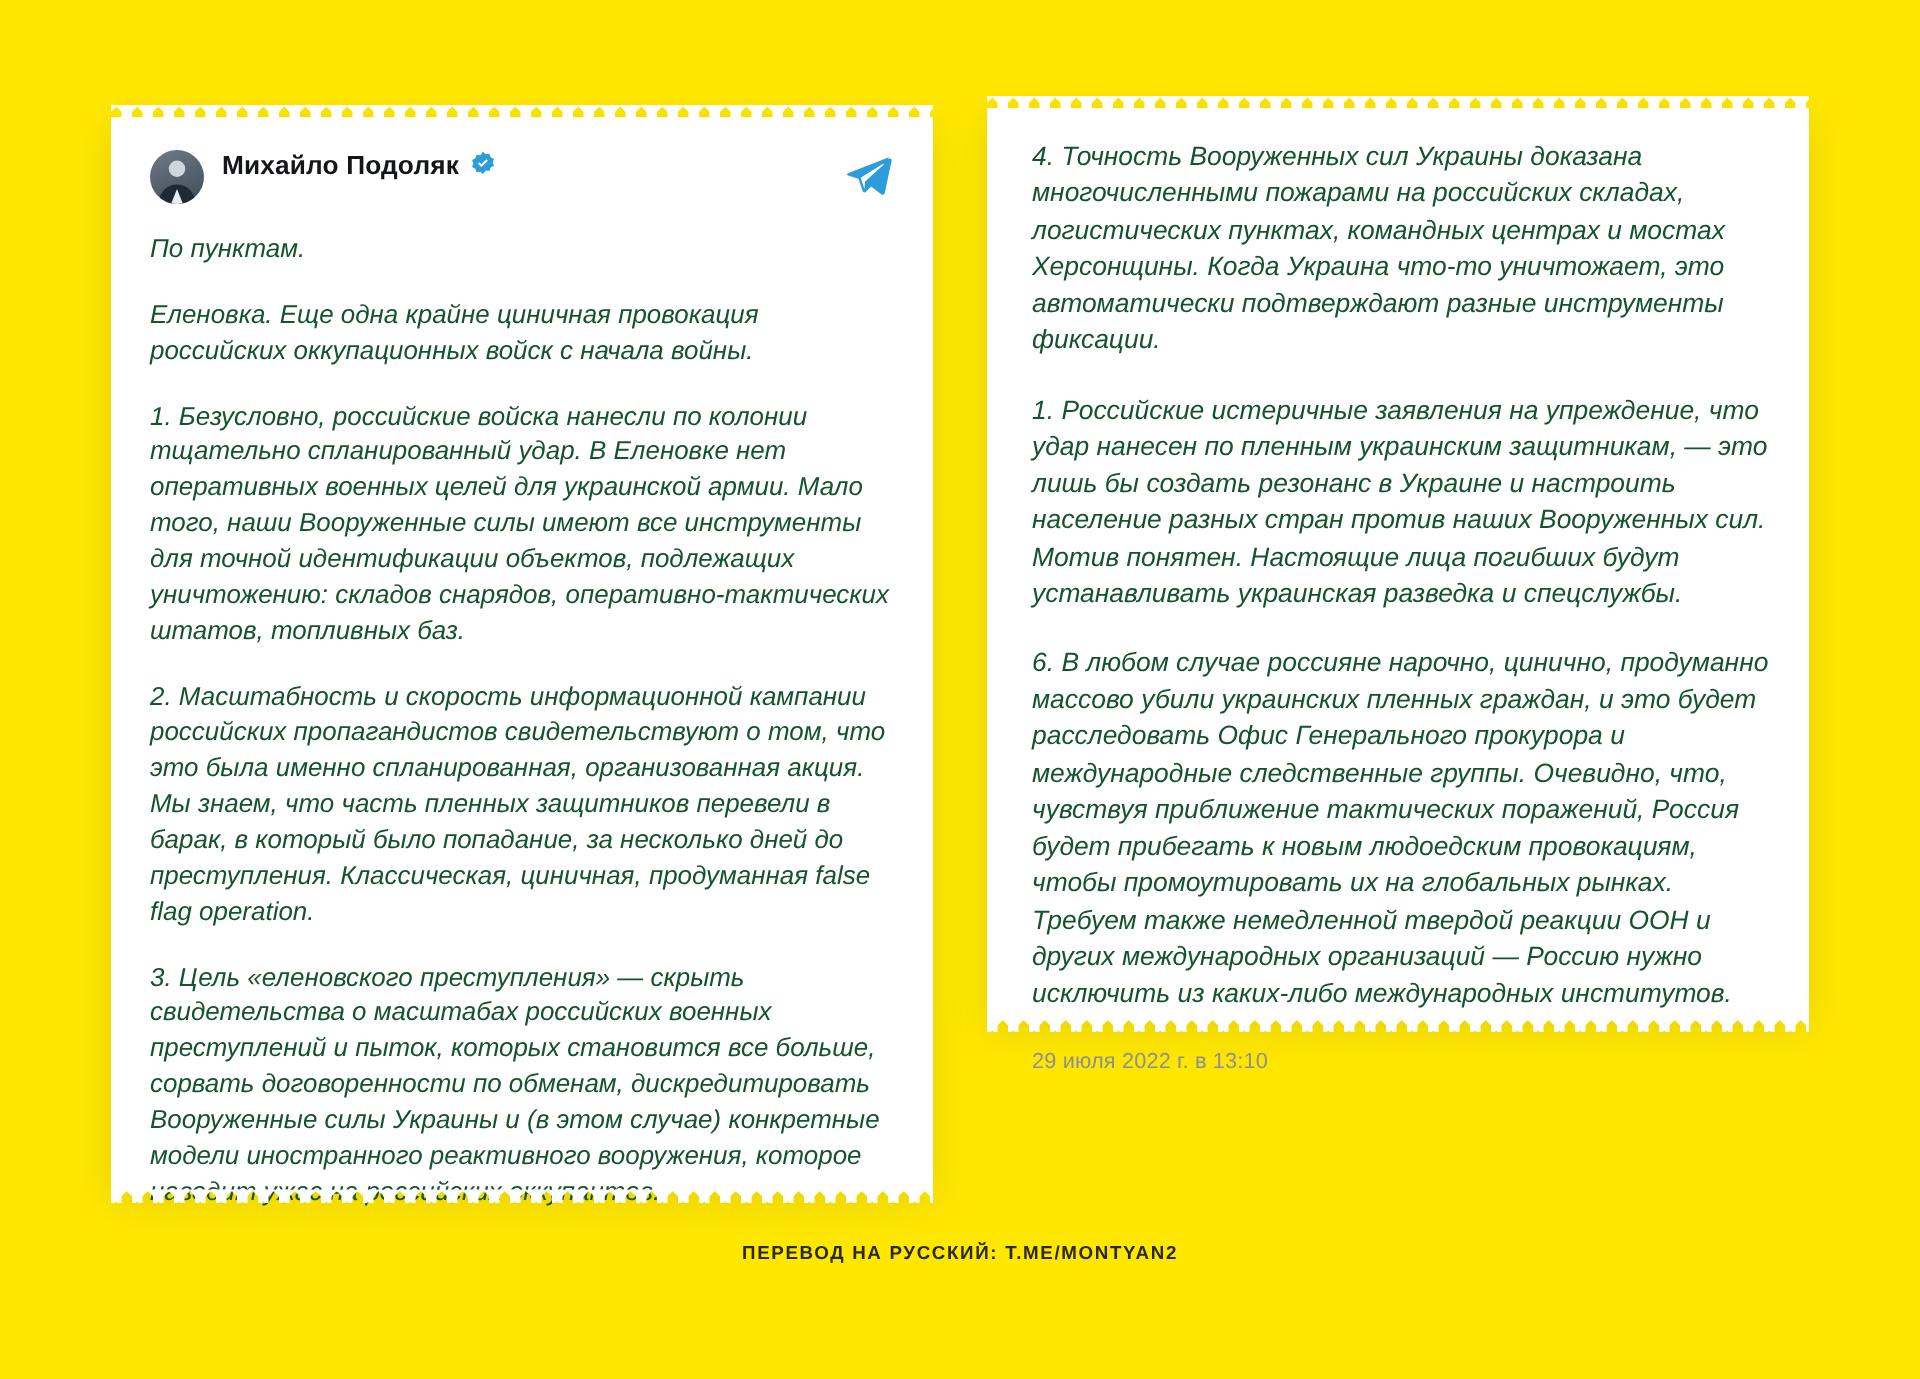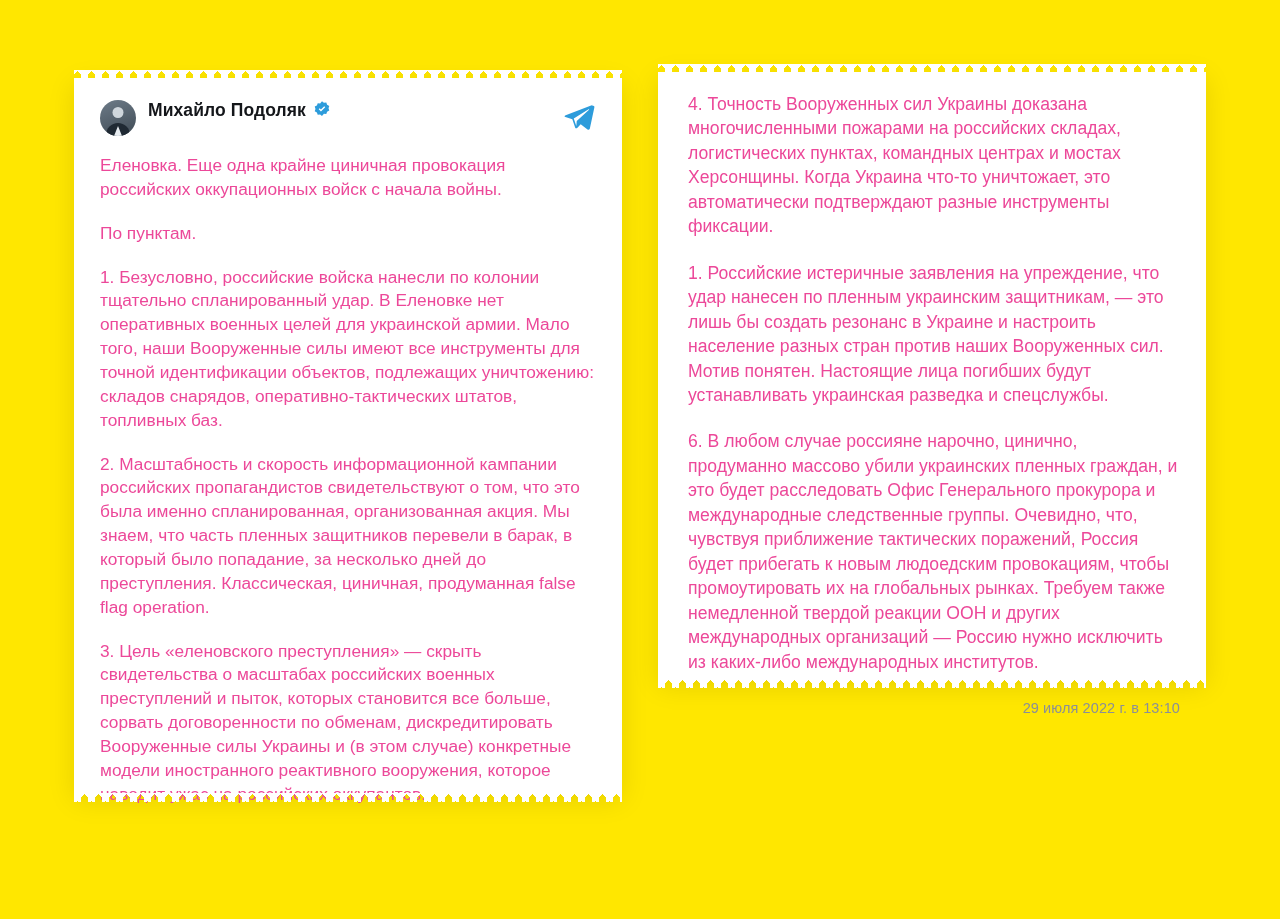--- a/index.html
+++ b/index.html
@@ -139,34 +139,35 @@
     height: 34px;
     flex: none;
     display: block;
   }
 
   
   .post-body p {
     margin: 0 0 20px 0;
     font-size: 17.3px;
     line-height: 1.38;
-    color: #ec4899;
+    color: #14532d;
     letter-spacing: 0.01px;
+    font-style: italic;
   }
   .post-body p:last-child {
     margin-bottom: 0;
   }
   #card-right .post-body p {
     font-size: 17.6px;
     line-height: 1.39;
     margin-bottom: 22px;
   }
 
   .timestamp {
-    text-align: right;
+    text-align: left;
     font-size: 14.5px;
     color: #8b8f96;
     margin-top: 26px;
     letter-spacing: 0.1px;
   }
 
   
   .credit {
     position: absolute;
     left: 0;
@@ -200,31 +201,32 @@
         </svg>
       </span>
       <span class="tg-icon">
         <svg viewBox="0 0 24 24" width="34" height="34" aria-hidden="true">
           <path fill="#2d9cdb" d="M21.9 3.3L2.6 10.8c-1 .4-1 1 -.2 1.2l4.9 1.5 1.9 5.7c.2.6.4.8.8.8.4 0 .6-.2 .9-.5l2.3-2.3 4.8 3.6c.9.5 1.5.2 1.7-.8l3.1-14.6c.3-1.2-.4-1.8-1.9-1.1zM8.3 13.1l10.2-6.4c.5-.3.9-.1.6.2l-8.7 7.9-.3 3.6z"></path>
         </svg>
       </span>
     </div>
 
     <div class="post-body">
+      <p>По пунктам.</p>
       <p>Еленовка. Еще одна крайне циничная провокация российских оккупационных войск с начала войны.</p>
-      <p>По пунктам.</p>
       <p>1. Безусловно, российские войска нанесли по колонии тщательно спланированный удар. В Еленовке нет оперативных военных целей для украинской армии. Мало того, наши Вооруженные силы имеют все инструменты для точной идентификации объектов, подлежащих уничтожению: складов снарядов, оперативно-тактических штатов, топливных баз.</p>
       <p>2. Масштабность и скорость информационной кампании российских пропагандистов свидетельствуют о том, что это была именно спланированная, организованная акция. Мы знаем, что часть пленных защитников перевели в барак, в который было попадание, за несколько дней до преступления. Классическая, циничная, продуманная false flag operation.</p>
       <p>3. Цель «еленовского преступления» — скрыть свидетельства о масштабах российских военных преступлений и пыток, которых становится все больше, сорвать договоренности по обменам, дискредитировать Вооруженные силы Украины и (в этом случае) конкретные модели иностранного реактивного вооружения, которое наводит ужас на российских оккупантов.</p>
     </div>
   </div>
 
   <div class="card" id="card-right">
     <div class="post-body">
       <p>4. Точность Вооруженных сил Украины доказана многочисленными пожарами на российских складах, логистических пунктах, командных центрах и мостах Херсонщины. Когда Украина что-то уничтожает, это автоматически подтверждают разные инструменты фиксации.</p>
       <p>1. Российские истеричные заявления на упреждение, что удар нанесен по пленным украинским защитникам, — это лишь бы создать резонанс в Украине и настроить население разных стран против наших Вооруженных сил. Мотив понятен. Настоящие лица погибших будут устанавливать украинская разведка и спецслужбы.</p>
       <p>6. В любом случае россияне нарочно, цинично, продуманно массово убили украинских пленных граждан, и это будет расследовать Офис Генерального прокурора и международные следственные группы. Очевидно, что, чувствуя приближение тактических поражений, Россия будет прибегать к новым людоедским провокациям, чтобы промоутировать их на глобальных рынках. Требуем также немедленной твердой реакции ООН и других международных организаций — Россию нужно исключить из каких-либо международных институтов.</p>
     </div>
     <div class="timestamp">29 июля 2022 г. в 13:10</div>
   </div>
 
+  <div class="credit">ПЕРЕВОД НА РУССКИЙ: T.ME/MONTYAN2</div>
 
 </div>
 
 </body></html>

